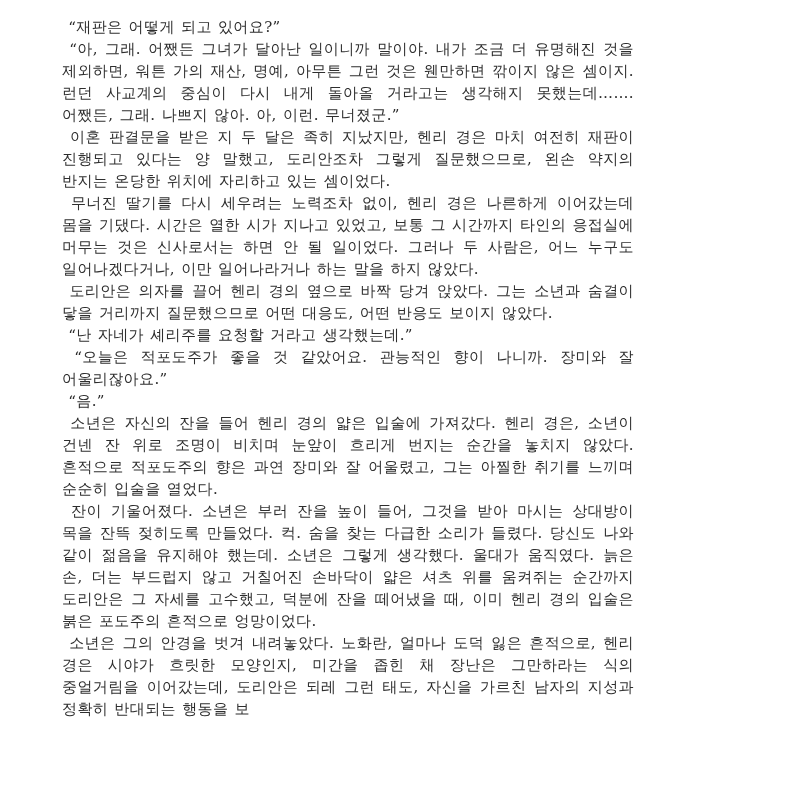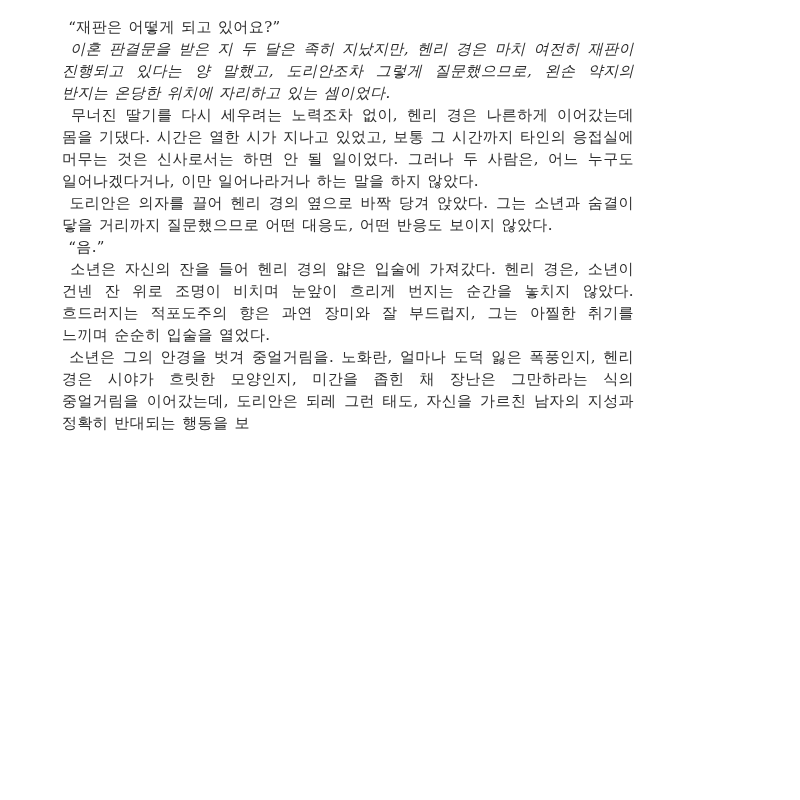--- a/index.html
+++ b/index.html
@@ -28,29 +28,33 @@
     letter-spacing: 0.4px;
     word-spacing: 1px;
     text-align: justify;
     white-space: pre-wrap;
     word-break: keep-all;
     overflow-wrap: break-word;
   }
   
   .gap-none { margin-top: 0; }
   .gap-para { margin-top: 8px; }
-  .gap-line { margin-top: 30px; font-style: italic; }
+  .gap-line { margin-top: 30px; }
   .gap-two  { margin-top: 40px; }
 </style>
 </head>
 <body style="background: rgb(255, 255, 255);">
 
 <main class="page" style="color: rgb(46, 46, 46);">
   <div>
       <p class="para gap-none"> “재판은 어떻게 되고 있어요?”</p>
+      <p class="para gap-para"> “아, 그래. 어쨌든 그녀가 달아난 일이니까 말이야. 내가 조금 더 유명해진 것을 제외하면, 워튼 가의 재산, 명예, 아무튼 그런 것은 웬만하면 깎이지 않은 셈이지. 런던 사교계의 중심이 다시 내게 돌아올 거라고는 생각해지 못했는데……. 어쨌든, 그래. 나쁘지 않아. 아, 이런. 무너졌군.”</p>
       <p class="para gap-line"> 이혼 판결문을 받은 지 두 달은 족히 지났지만, 헨리 경은 마치 여전히 재판이 진행되고 있다는 양 말했고, 도리안조차 그렇게 질문했으므로, 왼손 약지의 반지는 온당한 위치에 자리하고 있는 셈이었다.</p>
       <p class="para gap-para"> 무너진 딸기를 다시 세우려는 노력조차 없이, 헨리 경은 나른하게 이어갔는데 몸을 기댔다. 시간은 열한 시가 지나고 있었고, 보통 그 시간까지 타인의 응접실에 머무는 것은 신사로서는 하면 안 될 일이었다. 그러나 두 사람은, 어느 누구도 일어나겠다거나, 이만 일어나라거나 하는 말을 하지 않았다.</p>
       <p class="para gap-para"> 도리안은 의자를 끌어 헨리 경의 옆으로 바짝 당겨 앉았다. 그는 소년과 숨결이 닿을 거리까지 질문했으므로 어떤 대응도, 어떤 반응도 보이지 않았다.</p>
+      <p class="para gap-line"> “난 자네가 셰리주를 요청할 거라고 생각했는데.”</p>
+      <p class="para gap-para"> “오늘은 적포도주가 좋을 것 같았어요. 관능적인 향이 나니까. 장미와 잘 어울리잖아요.”</p>
       <p class="para gap-para"> “음.”</p>
-      <p class="para gap-two"> 소년은 자신의 잔을 들어 헨리 경의 얇은 입술에 가져갔다. 헨리 경은, 소년이 건넨 잔 위로 조명이 비치며 눈앞이 흐리게 번지는 순간을 놓치지 않았다. 흐드러지는 적포도주의 향은 과연 장미와 잘 부드럽지, 그는 아찔한 취기를 느끼며 순순히 입술을 열었다.</p>
-      <p class="para gap-para"> 소년은 그의 안경을 벗겨 중얼거림을. 노화란, 얼마나 도덕 잃은 폭풍인지, 헨리 경은 시야가 흐릿한 모양인지, 미간을 좁힌 채 장난은 그만하라는 식의 중얼거림을 이어갔는데, 도리안은 되레 그런 태도, 자신을 가르친 남자의 지성과 정확히 반대되는 행동을 보</p>
+      <p class="para gap-two"> 소년은 자신의 잔을 들어 헨리 경의 얇은 입술에 가져갔다. 헨리 경은, 소년이 건넨 잔 위로 조명이 비치며 눈앞이 흐리게 번지는 순간을 놓치지 않았다. 흔적으로 적포도주의 향은 과연 장미와 잘 어울렸고, 그는 아찔한 취기를 느끼며 순순히 입술을 열었다.</p>
+      <p class="para gap-none"> 잔이 기울어졌다. 소년은 부러 잔을 높이 들어, 그것을 받아 마시는 상대방이 목을 잔뜩 젖히도록 만들었다. 컥. 숨을 찾는 다급한 소리가 들렸다. 당신도 나와 같이 젊음을 유지해야 했는데. 소년은 그렇게 생각했다. 울대가 움직였다. 늙은 손, 더는 부드럽지 않고 거칠어진 손바닥이 얇은 셔츠 위를 움켜쥐는 순간까지 도리안은 그 자세를 고수했고, 덕분에 잔을 떼어냈을 때, 이미 헨리 경의 입술은 붉은 포도주의 흔적으로 엉망이었다.</p>
+      <p class="para gap-para"> 소년은 그의 안경을 벗겨 내려놓았다. 노화란, 얼마나 도덕 잃은 흔적으로, 헨리 경은 시야가 흐릿한 모양인지, 미간을 좁힌 채 장난은 그만하라는 식의 중얼거림을 이어갔는데, 도리안은 되레 그런 태도, 자신을 가르친 남자의 지성과 정확히 반대되는 행동을 보</p>
     </div>
 </main>
 
 </body></html>

